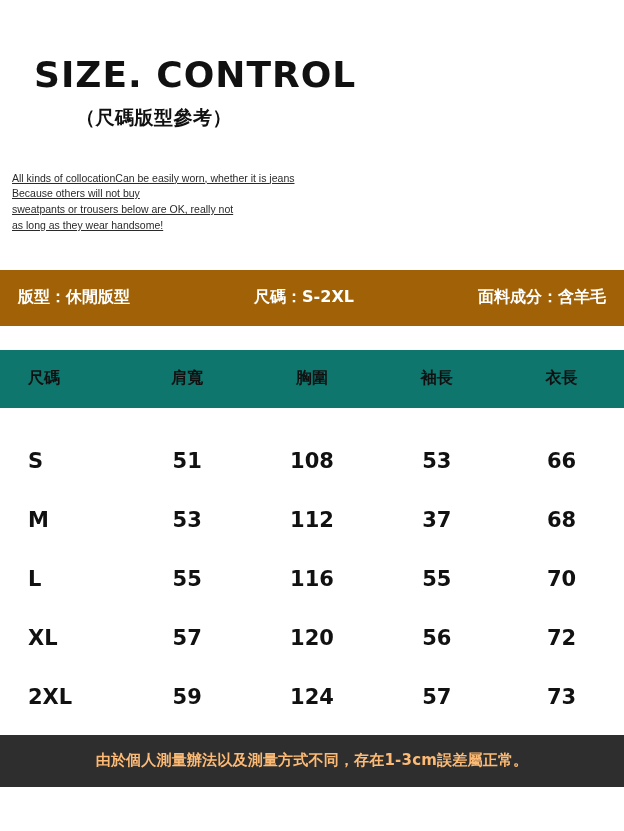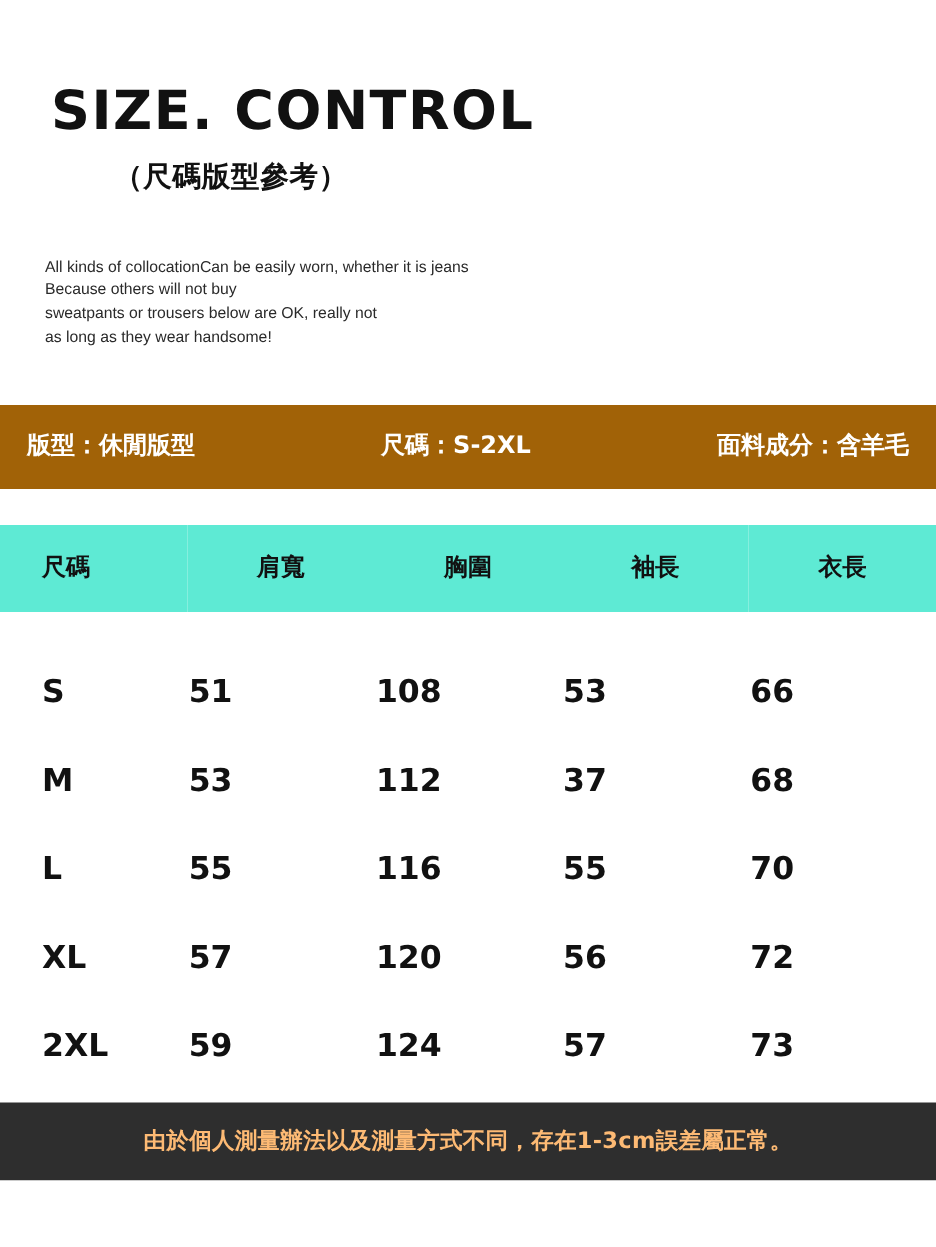--- a/index.html
+++ b/index.html
@@ -40,25 +40,26 @@
     font-family: "DejaVu Sans", sans-serif;
     font-size: 19px;
     font-weight: 700;
     color: #111111;
     padding-left: 76px;
     margin-top: 10px;
     letter-spacing: 0.5px;
   }
 
   .blurb {
-    padding-left: 30px;
+    padding-left: 12px;
     margin-top: 40px;
     font-size: 10.5px;
     line-height: 1.5;
     color: #2a2a2a;
+    text-decoration: underline;
   }
   .blurb div {
     white-space: pre;
   }
 
   
   .info-band {
     margin-top: 36px;
     background: #a16207;
     color: #ffffff;
@@ -79,39 +80,40 @@
   .info-band .cell.c2 { flex: 0 0 auto; margin-left: 42px;}
   .info-band .cell.c3 { flex: 0 0 auto; margin-left: 42px;}
 
   
   .table {
     width: 100%;
     border-collapse: collapse;
     table-layout: fixed;
   }
   .table .head-row td {
-    background: #5eead4;
+    background: #0f766e;
     height: 56px;
     font-size: 16px;
     font-weight: 700;
     font-family: "DejaVu Sans", sans-serif;
     color: #111111;
     text-align: center;
     vertical-align: middle;
   }
   .table .head-row td.first {
     text-align: left;
     padding-left: 28px;
   }
   .table .body-row td {
     height: 57px;
     font-size: 21px;
     font-weight: 700;
     font-family: "DejaVu Sans", sans-serif;
     color: #111111;
+    text-align: center;
     vertical-align: middle;
     background: #ffffff;
   }
   .table .body-row td.first {
     text-align: left;
     padding-left: 28px;
   }
   .spacer-row td {
     height: 22px;
     background: #ffffff;

